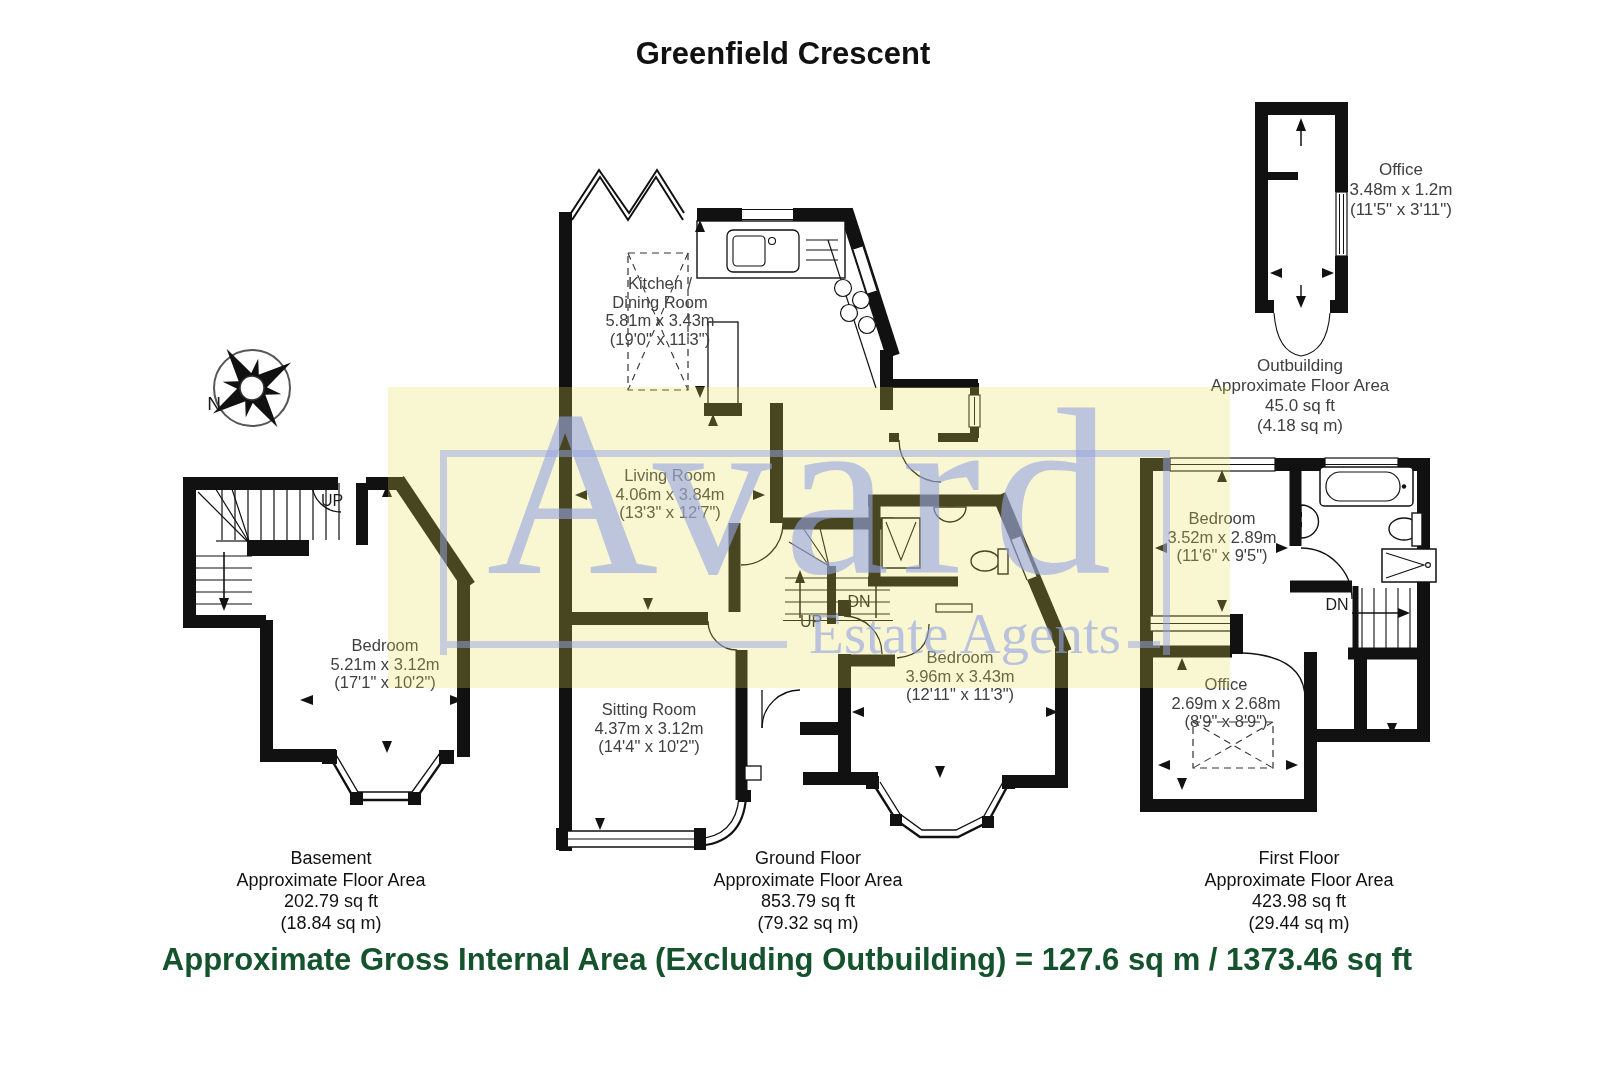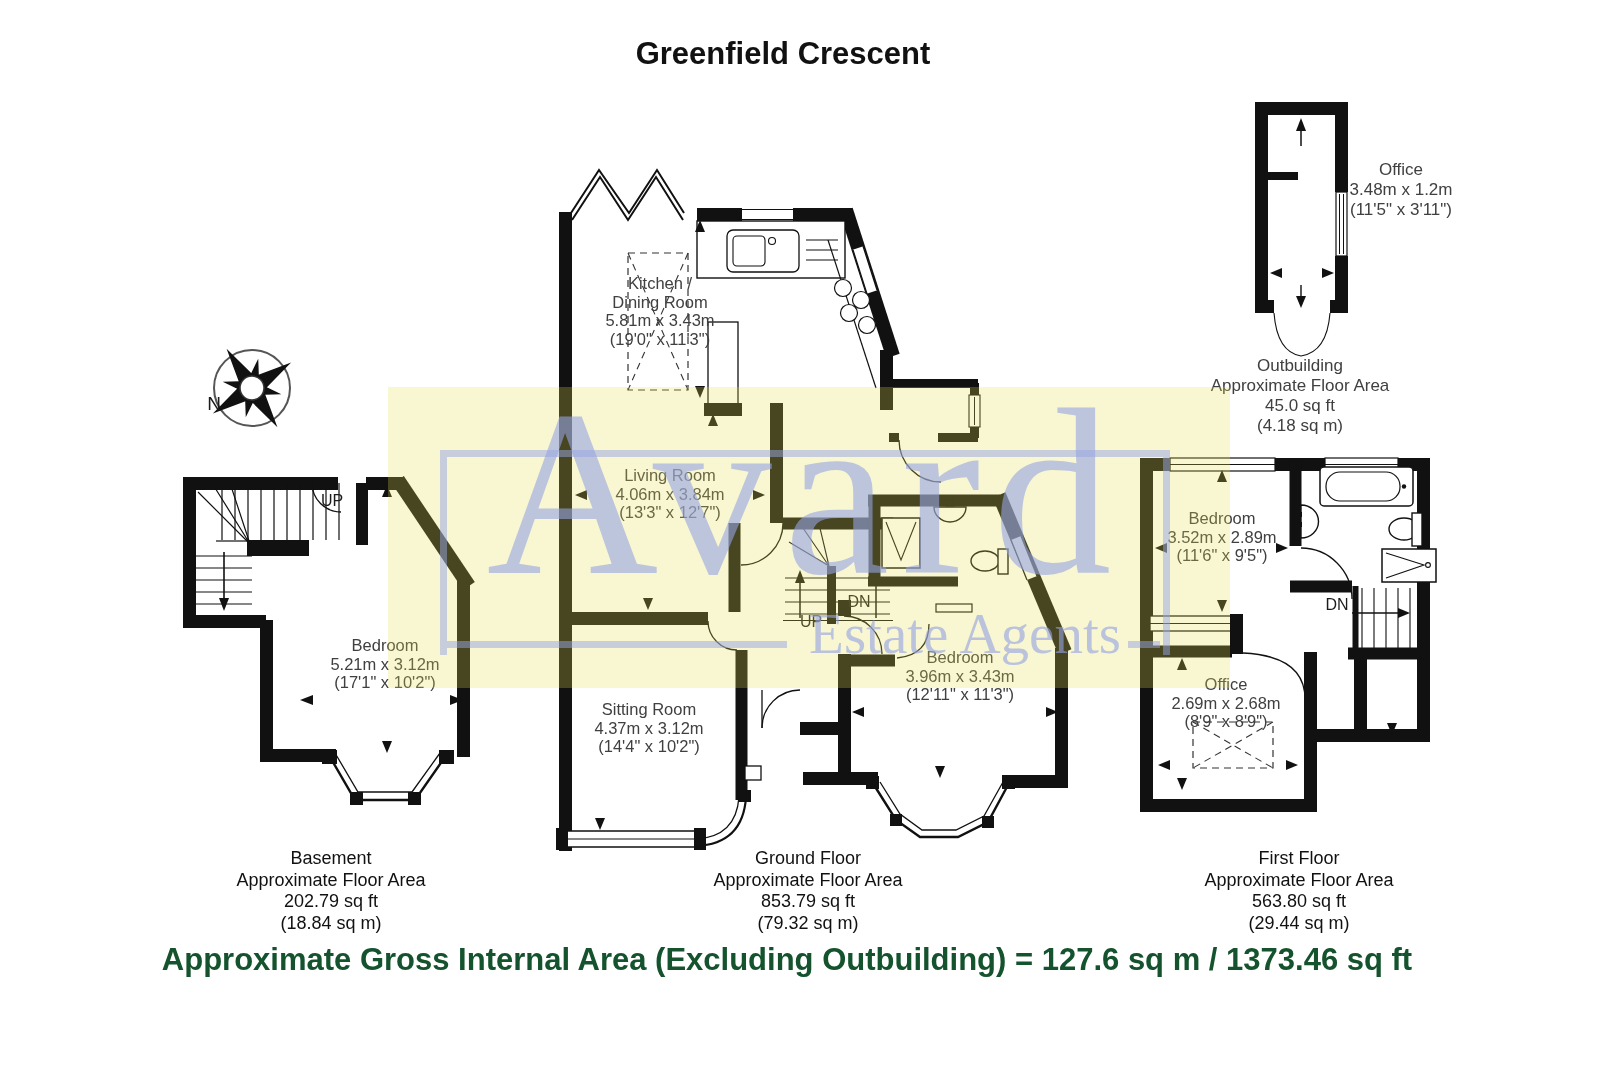--- a/index.html
+++ b/index.html
@@ -347,21 +347,21 @@
 <div class="area-label" style="left:808px;top:848px;">
   <span>Ground Floor</span>
   <span>Approximate Floor Area</span>
   <span>853.79 sq ft</span>
   <span>(79.32 sq m)</span>
 </div>
 
 <div class="area-label" style="left:1299px;top:848px;text-align:center;">
   <span>First Floor</span>
   <span>Approximate Floor Area</span>
-  <span>563.80 sq ft</span>
+  <span>423.98 sq ft</span>
   <span>(29.44 sq m)</span>
 </div>
 
 <div class="footer-line" style="top:942px;">Approximate Gross Internal Area (Excluding Outbuilding) = 127.6 sq m / 1373.46 sq ft</div>
 
 <div class="watermark">
   <div class="wm-frame"></div>
   <div class="wm-brand">Avard</div>
   <div class="wm-line wm-line-left"></div>
   <div class="wm-tagline">Estate Agents</div>

